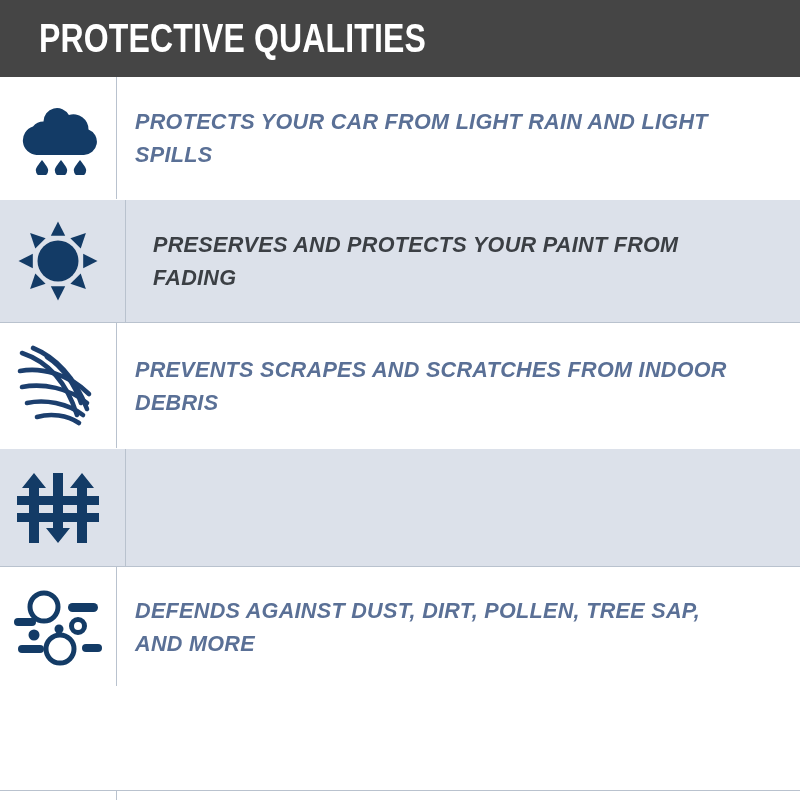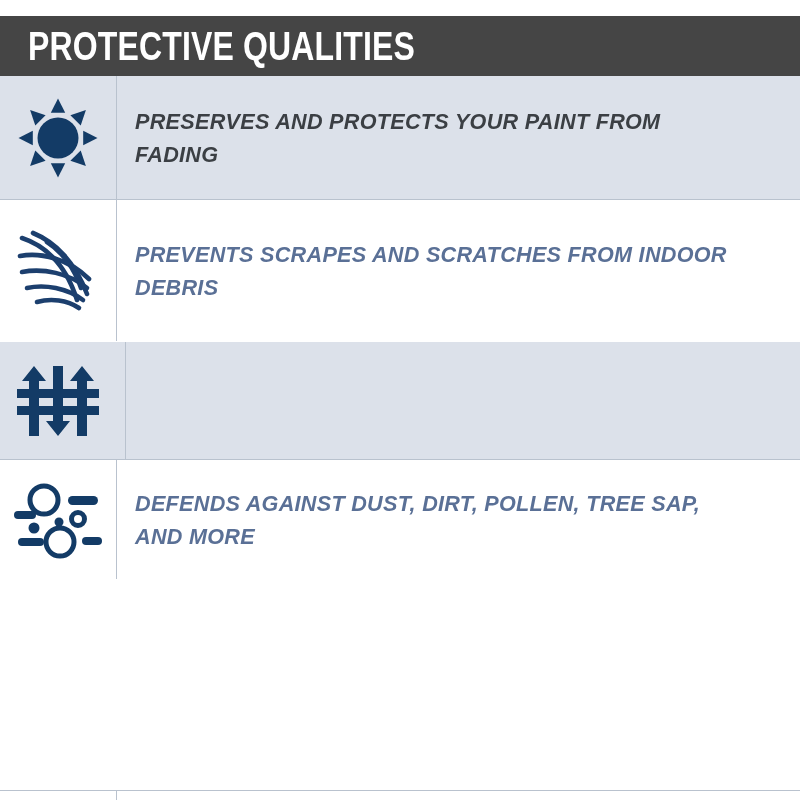--- a/index.html
+++ b/index.html
@@ -14,27 +14,26 @@
     position: relative;
     width: 800px;
     height: 800px;
     overflow: hidden;
     background: #ffffff;
     box-sizing: border-box;
   }
 
   
   .header {
-    height: 60px;
+    height: 77px;
     background: #454545;
     display: flex;
     align-items: center;
-    padding-left: 28px;
-    box-sizing: border-box;
-    margin-top: 16px;
+    padding-left: 39px;
+    box-sizing: border-box;
   }
   .header-title {
     color: #ffffff;
     font-size: 41px;
     line-height: 41px;
     font-weight: bold;
     letter-spacing: 0.2px;
     transform: scaleX(0.78);
     transform-origin: left center;
     white-space: nowrap;
@@ -116,20 +115,36 @@
 <body>
 
 <div id="infographic">
 
   <div class="header">
     <div class="header-title">PROTECTIVE QUALITIES</div>
   </div>
 
   <div class="rows">
 
+    <div class="row light tone-blue" style="height:122px">
+      <div class="icon-cell">
+        <span>
+          <svg class="icon-svg" width="78" height="74" viewBox="0 0 78 74">
+            <path fill="#133b66" d="M24.5 20.5a13.5 13.5 0 0 1 25.4-6.4 15 15 0 0 1 19.6 14.3 13.2 13.2 0 0 1-4.6 25.5H17.5A14.5 14.5 0 0 1 14 25.6a13.3 13.3 0 0 1 10.5-5.1z"></path>
+            <path fill="#133b66" d="M23 59c3.2 4.3 6.2 7.7 6.2 10.3a6.2 6.2 0 1 1-12.4 0C16.8 66.7 19.8 63.3 23 59z"></path>
+            <path fill="#133b66" d="M42 59c3.2 4.3 6.2 7.7 6.2 10.3a6.2 6.2 0 1 1-12.4 0C35.8 66.7 38.8 63.3 42 59z"></path>
+            <path fill="#133b66" d="M61 59c3.2 4.3 6.2 7.7 6.2 10.3a6.2 6.2 0 1 1-12.4 0C54.8 66.7 57.8 63.3 61 59z"></path>
+          </svg>
+        </span>
+      </div>
+      <div class="divider"></div>
+      <div class="text-cell">
+        <div class="row-text">PROTECTS YOUR CAR FROM LIGHT RAIN AND LIGHT SPILLS</div>
+      </div>
+    </div>
 
     <div class="row shaded tone-dark" style="height:123px">
       <div class="icon-cell">
         <span>
           <svg class="icon-svg" width="80" height="80" viewBox="0 0 80 80">
             <circle cx="40" cy="40" r="20.5" fill="#133b66"></circle>
             <g fill="#133b66">
               <path d="M40 0.5 L47.2 14.8 L32.8 14.8 Z"></path>
               <path d="M40 79.5 L32.8 65.2 L47.2 65.2 Z"></path>
               <path d="M0.5 40 L14.8 32.8 L14.8 47.2 Z"></path>
@@ -141,21 +156,21 @@
             </g>
           </svg>
         </span>
       </div>
       <div class="divider"></div>
       <div class="text-cell">
         <div class="row-text">PRESERVES AND PROTECTS YOUR PAINT FROM FADING</div>
       </div>
     </div>
 
-    <div class="row light tone-blue" style="height:142px">
+    <div class="row light tone-blue" style="height:126px">
       <div class="icon-cell">
         <span>
           <svg class="icon-svg" width="82" height="90" viewBox="0 0 82 90">
             <g fill="none" stroke="#1c3f6e" stroke-width="4.6" stroke-linecap="round">
               <path d="M5 12 C 26 19, 48 36, 60 74"></path>
               <path d="M16 7 C 38 16, 58 36, 70 68"></path>
               <path d="M30 16 C 46 26, 58 44, 64 62"></path>
               <path d="M3 30 C 24 26, 52 33, 72 53"></path>
               <path d="M5 46 C 26 42, 52 47, 70 62"></path>
               <path d="M10 62 C 28 58, 50 62, 66 74"></path>

